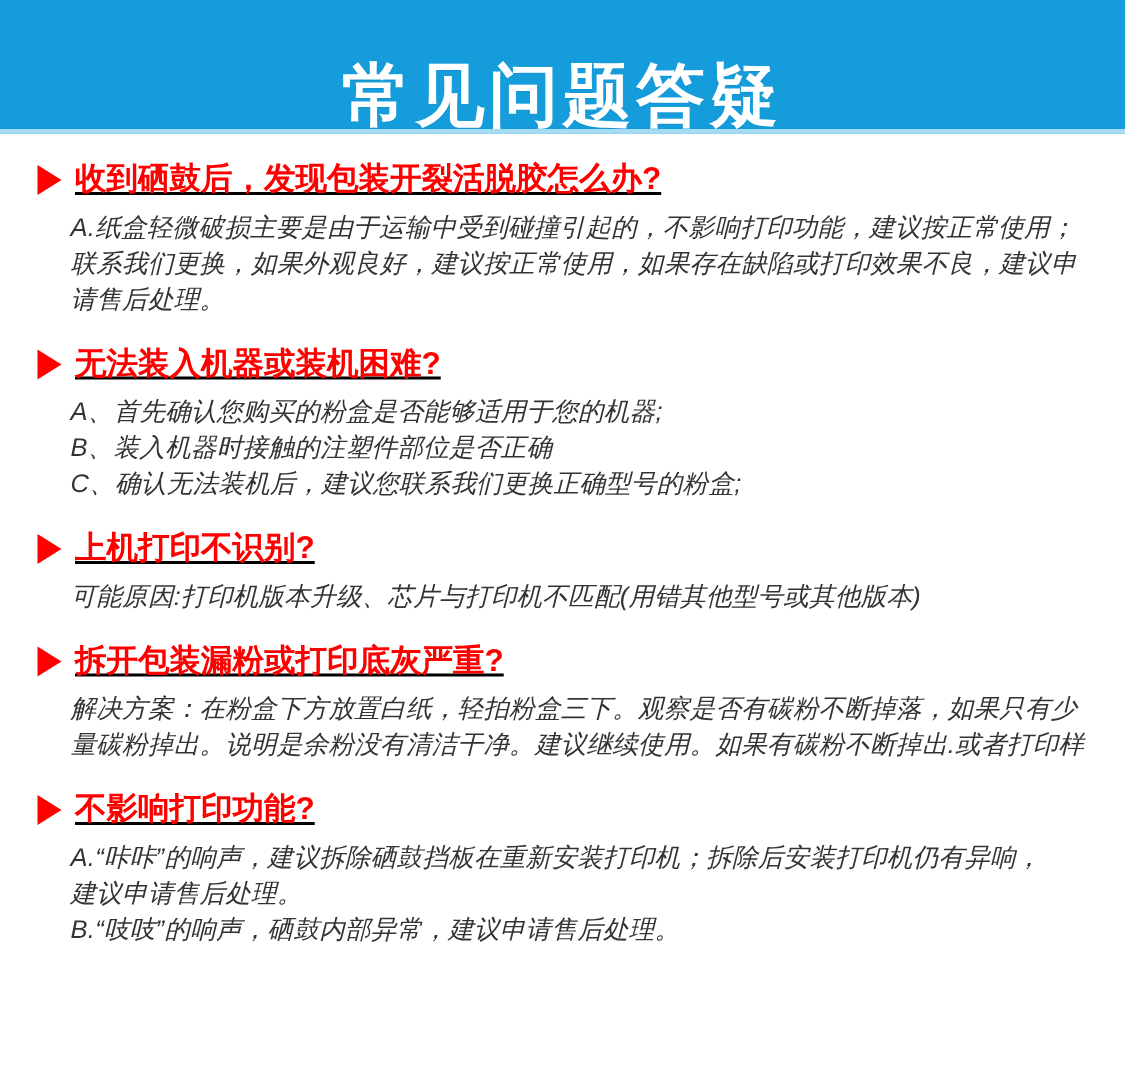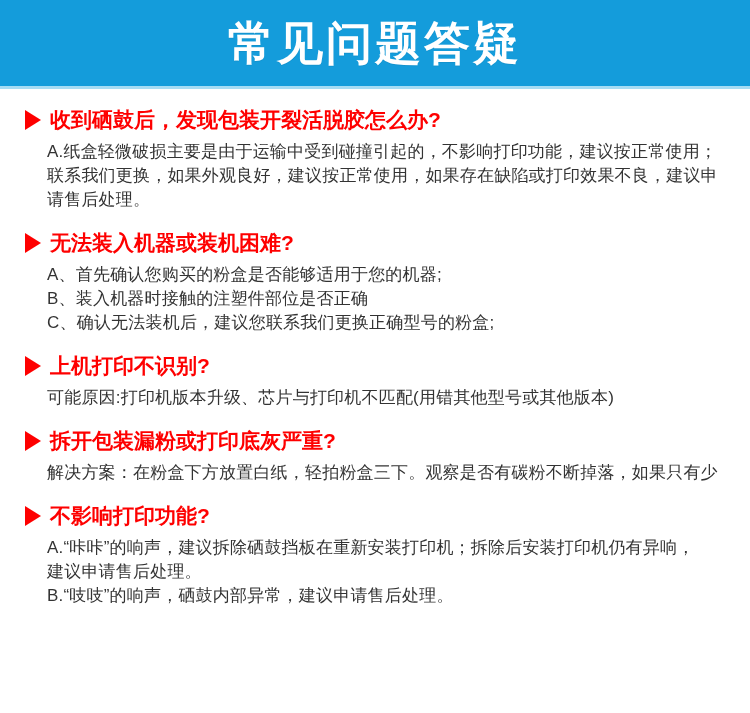--- a/index.html
+++ b/index.html
@@ -14,21 +14,21 @@
     height: 713px;
     margin: 0 auto;
     background: #ffffff;
     overflow: hidden;
   }
   .banner {
     height: 86px;
     background: var(--banner-bg, #149CDB);
     border-bottom: 3px solid #a6dcf4;
     display: flex;
-    align-items: center;
+    align-items: flex-end;
     justify-content: center;
   }
   .banner-title {
     color: var(--banner-fg, #ffffff);
     font-size: 46px;
     font-weight: bold;
     letter-spacing: 3px;
     line-height: 1;
     text-shadow: 0 1px 0 rgba(0,0,0,0.06);
   }
@@ -36,20 +36,21 @@
     padding: 18px 20px 0 25px;
   }
   .faq-section {
     margin-bottom: 18px;
   }
   .question-row {
     display: flex;
     align-items: center;
     height: 26px;
     margin-bottom: 7px;
+    text-decoration: underline;
   }
   .tri-icon {
     width: 0;
     height: 0;
     border-left: 16px solid var(--accent-red, #FE0000);
     border-top: 10px solid transparent;
     border-bottom: 10px solid transparent;
     margin-right: 9px;
     flex: 0 0 auto;
   }
@@ -62,20 +63,21 @@
   }
   .answer-block {
     padding-left: 22px;
   }
   .answer-line {
     color: var(--body-fg, #333333);
     font-size: 17px;
     line-height: 24px;
     white-space: nowrap;
     letter-spacing: 0.2px;
+    font-style: italic;
   }
 </style>
 </head>
 <body>
 
 <div class="page">
   <div class="banner">
     <div class="banner-title">常见问题答疑</div>
   </div>
 
@@ -115,20 +117,21 @@
           </div>
   </div>
 
   <div class="faq-section">
     <div class="question-row">
       <span class="tri-icon"></span>
       <span class="question-text">拆开包装漏粉或打印底灰严重?</span>
     </div>
     <div class="answer-block">
             <div class="answer-line">解决方案：在粉盒下方放置白纸，轻拍粉盒三下。观察是否有碳粉不断掉落，如果只有少</div>
+            <div class="answer-line">量碳粉掉出。说明是余粉没有清洁干净。建议继续使用。如果有碳粉不断掉出.或者打印样</div>
           </div>
   </div>
 
   <div class="faq-section">
     <div class="question-row">
       <span class="tri-icon"></span>
       <span class="question-text">不影响打印功能?</span>
     </div>
     <div class="answer-block">
             <div class="answer-line">A.“咔咔”的响声，建议拆除硒鼓挡板在重新安装打印机；拆除后安装打印机仍有异响，</div>

